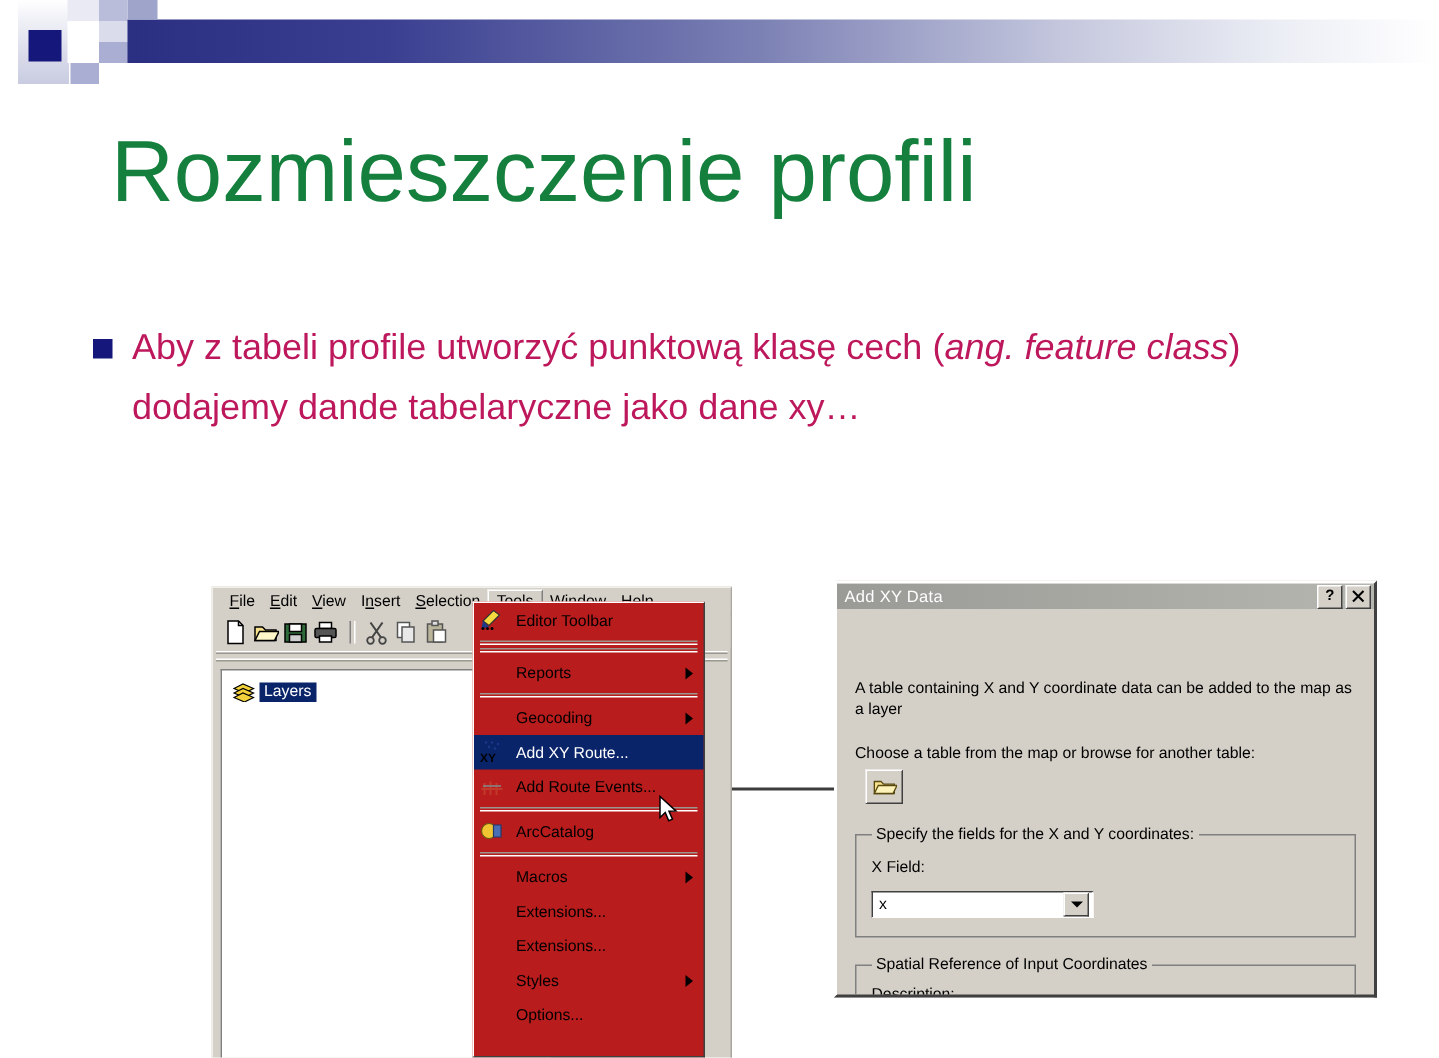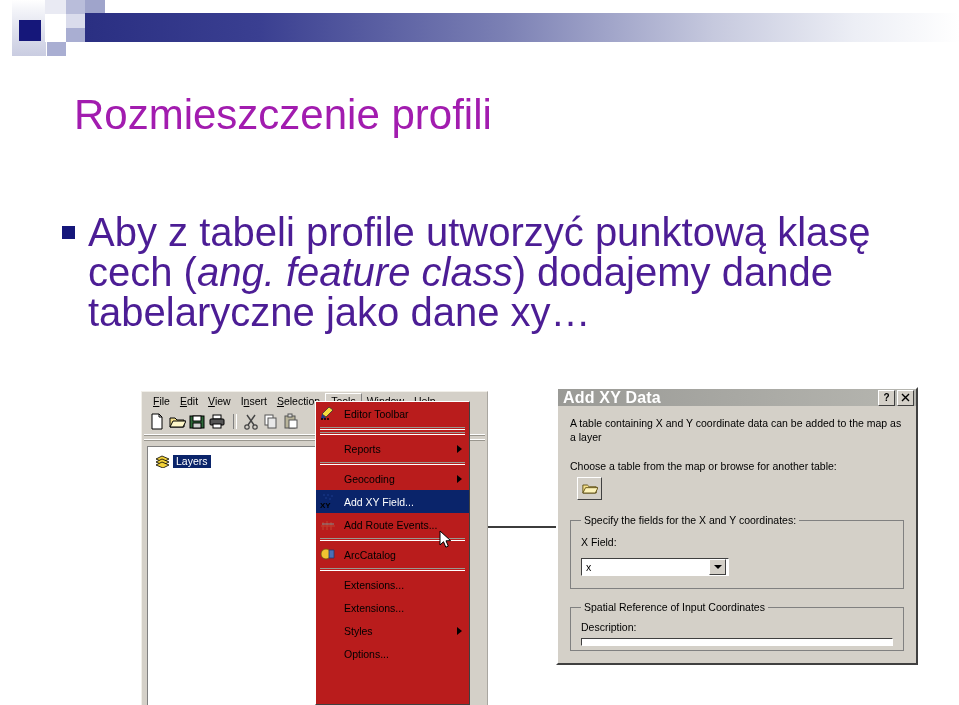--- a/index.html
+++ b/index.html
@@ -34,35 +34,35 @@
   #sq-midA      { left: 66px; top: 0px;  width: 19px; height: 14px; background:#b9bdda; }
   #sq-midB      { left: 66px; top: 14px; width: 19px; height: 14px; background:#dadcec; }
   #sq-midC      { left: 66px; top: 28px; width: 19px; height: 14px; background:#a9aed2; }
   #sq-midD      { left: 47px; top: 42px; width: 19px; height: 14px; background:#a9aed2; }
   #sq-midE      { left: 66px; top: 42px; width: 19px; height: 14px; background:#ffffff; }
   #sq-midF      { left: 85px; top: 0px;  width: 20px; height: 13px; background:#9fa4cb; }
 
   
   #page-title {
     position: absolute; left: 74px; top: 86px;
-    font-size: 42px; line-height: 58px; color: #a21caf;
+    font-size: 58px; line-height: 58px; color: #15803d;
     white-space: nowrap;
   }
 
   
   #bullet-block {
     position: absolute; left: 62px; top: 212px; width: 860px;
   }
   #bullet-row { display: flex; align-items: flex-start; }
   #bullet-marker {
     width: 13px; height: 13px; background: #15177a;
     margin-top: 14px; margin-right: 13px; flex: 0 0 auto;
   }
   #bullet-text {
-    font-size: 40px; line-height: 40px; color: #4c1d95;
+    font-size: 24px; line-height: 40px; color: #be185d;
   }
   #bullet-text .it { font-style: italic; }
 
   
   #arcmap-figure {
     position: absolute; left: 0px; top: 380px; width: 959px; height: 325px;
   }
 
   
   #arcmap-window {
@@ -131,28 +131,28 @@
   #addxy-dialog {
     position:absolute; left:556px; top:7px; width:362px; height:278px;
     background:#d4d0c8;
     border:2px solid; border-color:#ffffff #404040 #404040 #ffffff;
     box-sizing:border-box; font-size:10.5px; color:#000; overflow:hidden;
   }
   #dlg-titlebar {
     height:17px; background:linear-gradient(to right,#9a9a96,#b6b6b0);
     display:flex; align-items:center; padding:0 2px 0 5px;
   }
-  #dlg-title { flex:1; font-weight:bold; color:#ffffff; font-size:16px; letter-spacing:.2px;}
+  #dlg-title { flex:1; font-weight:normal; color:#ffffff; font-size:11px; letter-spacing:.2px;}
   .titlebtn {
     width:15px; height:14px; margin-left:2px; background:#d4d0c8;
     border:1px solid; border-color:#ffffff #404040 #404040 #ffffff;
     display:flex; align-items:center; justify-content:center;
     font-size:10px; font-weight:bold; line-height:1; color:#000;
   }
-  #dlg-body { padding:10px 12px 0 12px; }
+  #dlg-body { padding:10px 12px 0 12px;margin-top:36px; }
   #dlg-desc { line-height:14px; margin-bottom:16px; }
   #dlg-choose-label { margin-bottom:5px; }
   #table-row { display:flex; align-items:center; }
   .combo {
     height:18px; background:#ffffff;
     border:1px solid; border-color:#404040 #ffffff #ffffff #404040;
     display:flex; align-items:center; box-sizing:border-box;
   }
   .combo .txt { flex:1; padding-left:4px; font-size:10.5px; }
   .combo .dropbtn {
@@ -321,21 +321,21 @@
             <g fill="#1b3a8c">
               <path d="M3 1 l1 1 l1 -1 l-1 -1z"></path>
               <path d="M7 1 l1 1 l1 -1 l-1 -1z"></path>
               <path d="M11 2 l1 1 l1 -1 l-1 -1z"></path>
               <path d="M5 4 l1 1 l1 -1 l-1 -1z"></path>
               <path d="M9 5 l1 1 l1 -1 l-1 -1z"></path>
             </g>
             <text x="0" y="14" font-size="8" font-family="Liberation Sans, sans-serif" font-weight="bold" fill="#000">XY</text>
           </svg>
       </span>
-      <span>Add XY Field...</span>
+      <span>Add XY Route...</span>
     </div>
 
     <div class="mi">
       <span class="mi-ico">
         <svg width="16" height="15" viewBox="0 0 16 15">
             <path d="M1 9 h14" stroke="#c0392b" stroke-width="1.4"></path>
             <path d="M3 5 v8 M7 4 v9 M11 5 v8" stroke="#c0392b" stroke-width="1.4"></path>
             <path d="M2 7 h12" stroke="#7f8c8d" stroke-width="1"></path>
           </svg>
       </span>
@@ -347,20 +347,24 @@
       <span class="mi-ico">
         <svg width="16" height="15" viewBox="0 0 16 15">
             <ellipse cx="6" cy="7" rx="5" ry="5" fill="#f0c531" stroke="#6b5712" stroke-width=".8"></ellipse>
             <path d="M9 3 h5 v8 h-5 z" fill="#4a6fb5" stroke="#23386b" stroke-width=".8"></path>
           </svg>
       </span>
       <span>ArcCatalog</span>
     </div>
     <div class="mi-sep"></div>
 
+    <div class="mi">
+      <span>Macros</span>
+      <span class="arrow"></span>
+    </div>
     <div class="mi">
       <span>Extensions...</span>
     </div>
     <div class="mi">
       <span>Extensions...</span>
     </div>
     <div class="mi">
       <span>Styles</span>
       <span class="arrow"></span>
     </div>

